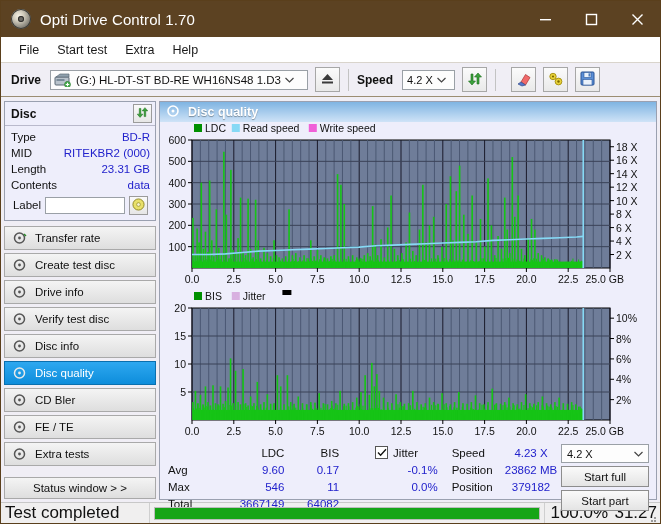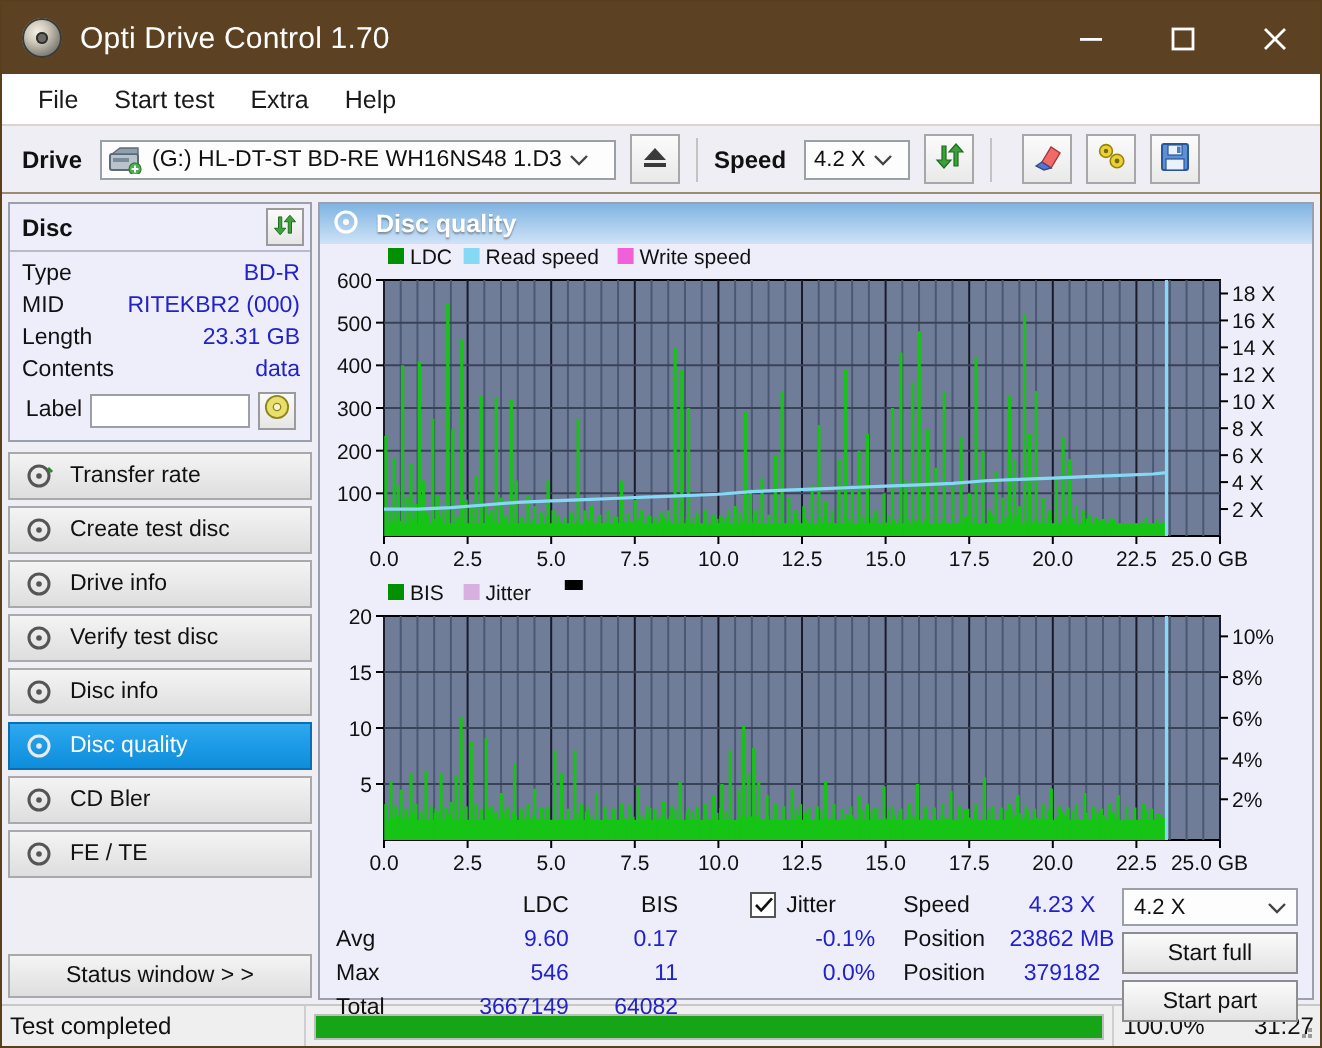--- a/index.html
+++ b/index.html
@@ -137,21 +137,21 @@
     align-items:center;justify-content:center;box-sizing:border-box;
   }
   .btn{
     border:1px solid #8d8d8d;background:linear-gradient(#fafafa,#e4e4e4);
     font-size:11.5px;color:#111;display:flex;align-items:center;justify-content:center;
     box-sizing:border-box;
   }
   
   .statusbar{
     flex:0 0 20px;height:20px;display:flex;align-items:center;background:#f0efef;
-    border-top:1px solid #c8c8c8;font-size:12px;color:#111;
+    border-top:1px solid #c8c8c8;font-size:17px;color:#111;
   }
   .sb-cell{height:100%;display:flex;align-items:center;box-sizing:border-box;}
   .sb-text{width:156px;padding-left:4px;border-right:1px solid #cfcfcf;}
   .progress-outer{
     width:413px;height:100%;display:flex;align-items:center;padding:0 4px;box-sizing:border-box;
     border-right:1px solid #cfcfcf;
   }
   .progress-track{flex:1;height:13px;background:#e6e6e6;border:1px solid #bdbdbd;box-sizing:border-box;position:relative;}
   .progress-fill{height:100%;background:#16a516;}
   .pct{width:72px;padding-left:5px;}
@@ -382,20 +382,29 @@
           <span>CD Bler</span>
         </div>
         <div class="navbtn">
           <span class="nico">
             <svg width="14" height="14" viewBox="0 0 14 14">
                 <circle cx="6.5" cy="7" r="5" fill="none" stroke="#555" stroke-width="1.5"></circle>
                 <circle cx="6.5" cy="7" r="1.4" fill="#555"></circle>
               </svg>
           </span>
           <span>FE / TE</span>
+        </div>
+        <div class="navbtn">
+          <span class="nico">
+            <svg width="14" height="14" viewBox="0 0 14 14">
+                <circle cx="6.5" cy="7" r="5" fill="none" stroke="#555" stroke-width="1.5"></circle>
+                <circle cx="6.5" cy="7" r="1.4" fill="#555"></circle>
+              </svg>
+          </span>
+          <span>Extra tests</span>
         </div>
       </div>
 
       <div class="side-spacer"></div>
       <div class="statusbtn">Status window &gt; &gt;</div>
     </div>
 
     <div class="main">
       <div class="main-head">
         <span>

